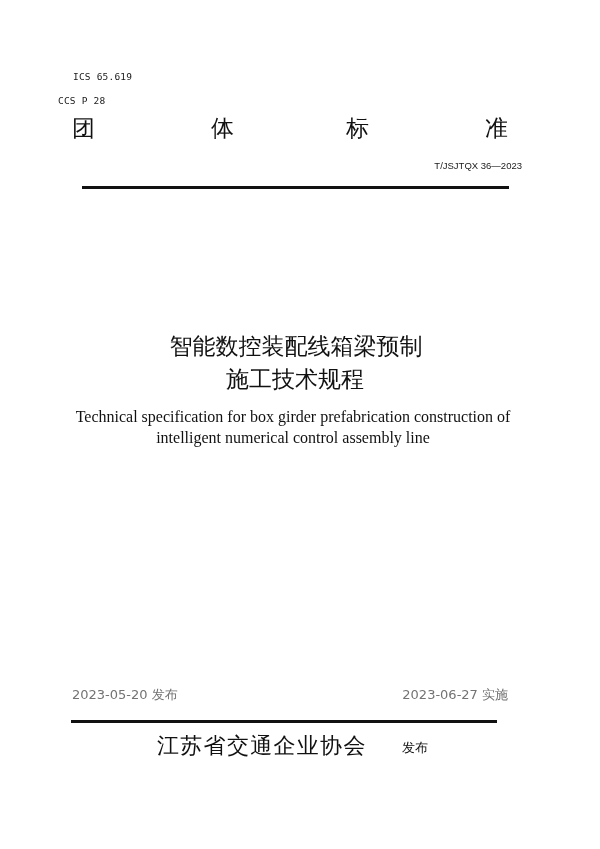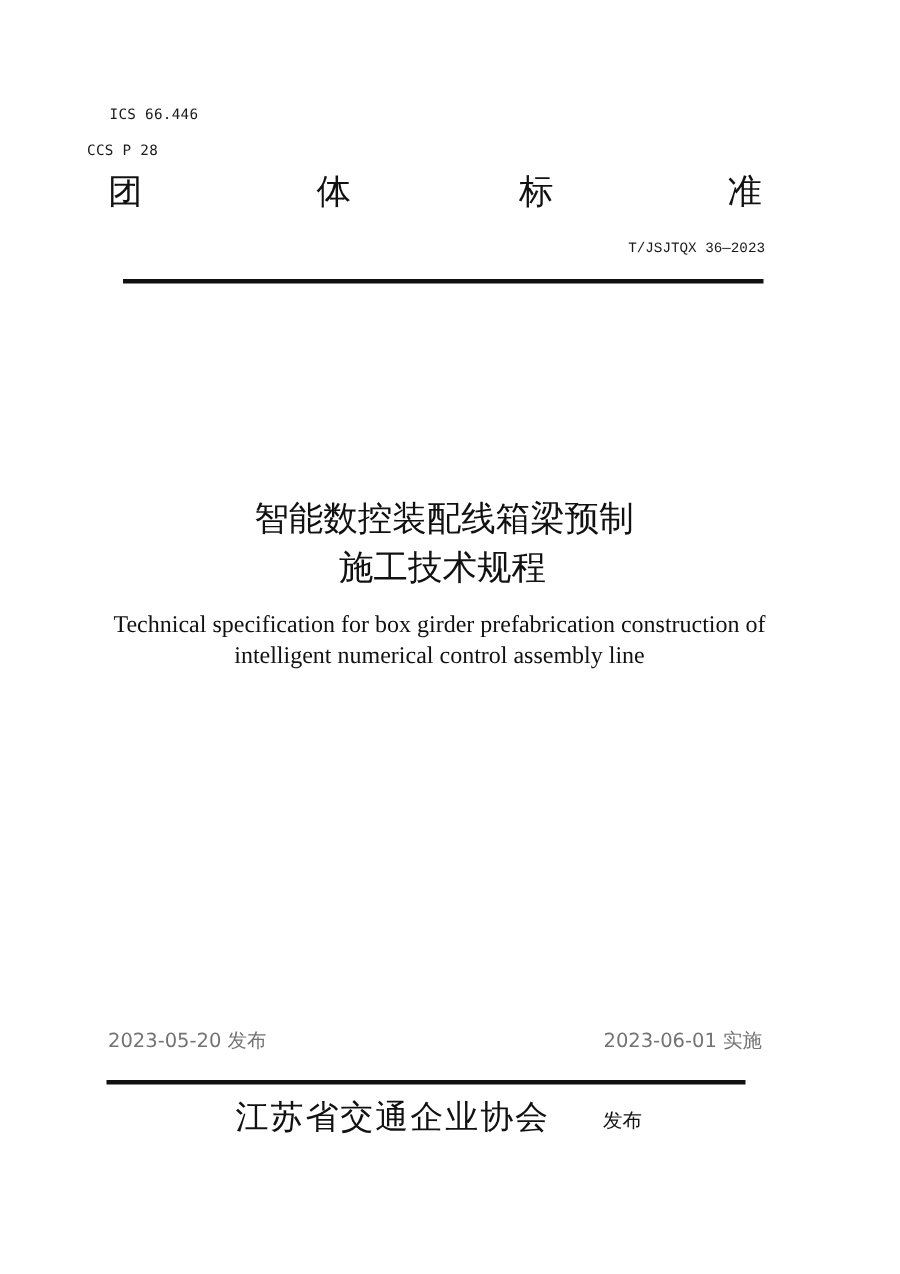--- a/index.html
+++ b/index.html
@@ -33,23 +33,23 @@
       line-height: 26px;
       color: #111111;
       top: 115px;
     }
     #hc0 { left: 72px; }
     #hc1 { left: 211px; }
     #hc2 { left: 346px; }
     #hc3 { left: 485px; }
 
     #std-number {
-      right: 90px;
+      right: 78px;
       top: 160px;
-      font-family: Liberation Mono, monospace;
+      font-family: Liberation Sans, sans-serif;
       font-size: 9.5px;
       color: #1a1a1a;
       white-space: nowrap;
     }
 
     .rule {
       background: #111111;
       height: 3px;
     }
     #rule-top { left: 82px; top: 186px; width: 427px; }
@@ -98,33 +98,33 @@
       font-family: "DejaVu Sans", sans-serif;
       font-size: 22px;
       line-height: 22px;
       letter-spacing: 1.3px;
       color: #111111;
       white-space: nowrap;
     }
     #org-publish {
       left: 402px;
       top: 740px;
-      font-family: Liberation Mono, monospace;
+      font-family: Liberation Sans, sans-serif;
       font-size: 13px;
       line-height: 16px;
       color: #111111;
       white-space: nowrap;
     }
   </style>
 </head>
 <body>
 
 <div>
 
-  <div class="abs code-line" id="ics">ICS 66.446</div>
+  <div class="abs code-line" id="ics">ICS 65.619</div>
   <div class="abs code-line" id="ccs">CCS P 28</div>
 
   <div>
     <span class="abs header-char" id="hc0">团</span>
     <span class="abs header-char" id="hc1">体</span>
     <span class="abs header-char" id="hc2">标</span>
     <span class="abs header-char" id="hc3">准</span>
   </div>
 
   <div class="abs" id="std-number">T/JSJTQX 36—2023</div>
@@ -132,20 +132,20 @@
   <div class="abs rule" id="rule-top"></div>
 
   <div>
     <div class="abs title-cn" id="title-cn-1">智能数控装配线箱梁预制</div>
     <div class="abs title-cn" id="title-cn-2">施工技术规程</div>
     <div class="abs title-en" id="title-en-1">Technical specification for box girder prefabrication construction of</div>
     <div class="abs title-en" id="title-en-2">intelligent numerical control assembly line</div>
   </div>
 
   <div class="abs date-line" id="date-publish">2023-05-20 发布</div>
-  <div class="abs date-line" id="date-implement">2023-06-01 实施</div>
+  <div class="abs date-line" id="date-implement">2023-06-27 实施</div>
 
   <div class="abs rule" id="rule-bottom"></div>
 
   <div class="abs" id="org-name">江苏省交通企业协会</div>
   <div class="abs" id="org-publish">发布</div>
 
 </div>
 
 </body></html>

